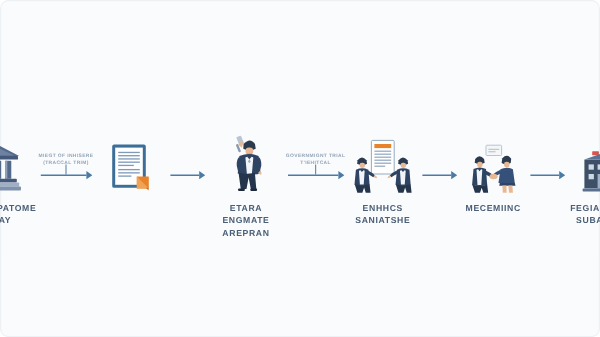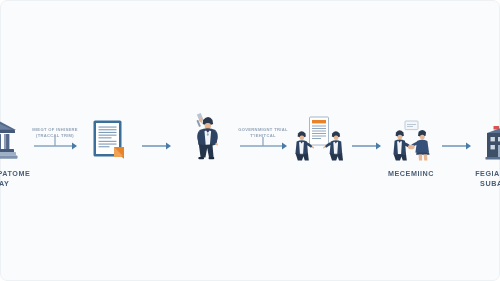--- a/index.html
+++ b/index.html
@@ -174,20 +174,22 @@
           <path d="M22.8 21.5 l-1.2 2.2 l1.2 1.2 l1.2 -1.2 Z" fill="#9aaec4"></path>
           <path d="M14.5 19.6 q-2.6 2.2 -2.2 7.6 l1.2 5.2 l2.6 -0.7 l-0.6 -6.6 Z" fill="#2f4463"></path>
           <path d="M30.5 19.6 q2.6 2.2 2.2 7.6 l-1.3 5.2 l-2.5 -0.7 l0.6 -6.6 Z" fill="#2f4463"></path>
           <path d="M13.6 9.6 q1.6 -4.2 4 -1.4 l-1 4 Z" fill="#e8b894"></path>
           <path d="M31.5 31.5 q2.2 1.2 1 3.2 l-2.6 -1.4 Z" fill="#e8b894"></path>
           <path d="M13.8 33 q7.4 1.9 13.6 0 l1.2 13.4 h-4.6 l-1.8 -9.4 l-1.8 9.4 h-4.8 Z" fill="#25354b"></path>
           <rect x="13.4" y="46" width="5.6" height="2.2" rx="0.8" fill="#1d2a3c"></rect>
           <rect x="23.6" y="46" width="5.6" height="2.2" rx="0.8" fill="#1d2a3c"></rect>
         </svg>
       </div>
+      <div class="node-label">ETARA ENGMATE
+AREPRAN</div>
     </div>
 
     <div class="connector" style="width:50px">
       <div class="conn-caption">GOVERNMIGNT TRIAL
 T'IEHITCAL</div>
       <svg class="conn-arrow" width="48" height="16" viewBox="0 0 48 16">
         <line x1="24" y1="2" x2="24" y2="10.5" stroke="#6d8fb3" stroke-width="1"></line>
         <line x1="1" y1="11" x2="43" y2="11" stroke="#4a7ba7" stroke-width="1.2"></line>
         <polygon points="43,7.6 48,11 43,14.4" fill="#4a7ba7"></polygon>
       </svg>
@@ -215,20 +217,22 @@
           <path d="M1.6 38.6 q6 1.6 12.4 0 l0.8 7 h-4 l-1.4 -4.4 l-1.4 4.4 h-4.2 Z" fill="#25354b"></path>
           <path d="M38.2 18.5 q3.6 -4.4 7.4 0 l0.5 3 q-4 2 -8.3 0 Z" fill="#2b3a4f"></path>
           <rect x="39.8" y="20.6" width="4.6" height="4.4" rx="2" fill="#e8b894"></rect>
           <path d="M36.8 26.5 q5.2 -2.4 10.4 0 l1 12.4 q-6.2 1.8 -12.6 0 Z" fill="#2f4463"></path>
           <path d="M40.6 26.8 l1.2 1.6 l1.3 -1.6 l1 0.4 l-0.8 11.6 h-3.2 l-0.8 -11.6 Z" fill="#f2f5f8"></path>
           <path d="M36.6 27 q-3.4 1.4 -5.8 4.2 l1.4 1.6 q2.6 -2.2 5 -3 Z" fill="#2f4463"></path>
           <path d="M31 31 q-2.2 0.8 -2 2.6 l2.8 -0.8 Z" fill="#e8b894"></path>
           <path d="M35.8 38.6 q6 1.6 12.4 0 l0.8 7 h-4 l-1.4 -4.4 l-1.4 4.4 h-4.2 Z" fill="#25354b"></path>
         </svg>
       </div>
+      <div class="node-label">ENHHCS
+SANIATSHE</div>
     </div>
 
     <div class="connector" style="width:32px">
       <div class="conn-caption"></div>
       <svg class="conn-arrow" width="30" height="16" viewBox="0 0 30 16">
         <line x1="1" y1="11" x2="25" y2="11" stroke="#4a7ba7" stroke-width="1.2"></line>
         <polygon points="25,7.6 30,11 25,14.4" fill="#4a7ba7"></polygon>
       </svg>
     </div>
 

